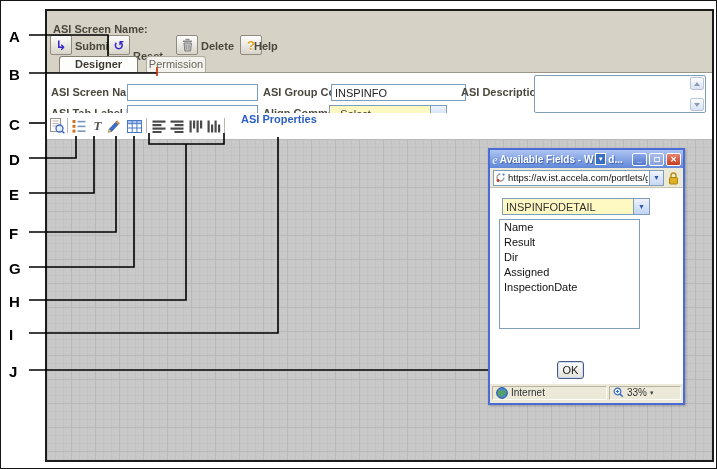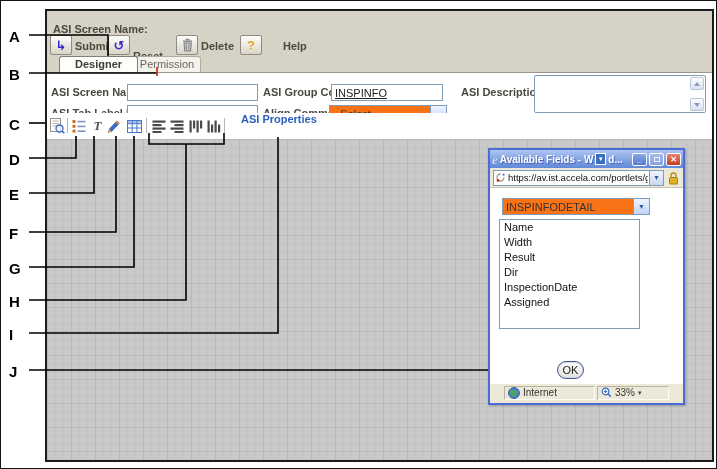--- a/index.html
+++ b/index.html
@@ -19,21 +19,21 @@
   .glyph-blue{color:#3627c8;font-weight:bold;font-size:13px;line-height:1}
   .glyph-help{color:#e8a31f;font-weight:bold;font-size:13px;text-shadow:0 1px 0 #fff}
   .tab{position:absolute;height:16px;top:45px;border:1px solid #b0ac9f;border-bottom:none;border-radius:3px 3px 0 0;background:#f4f2ec;text-align:center;font:11px "Liberation Sans",sans-serif;color:#6a675e;line-height:15px;cursor:pointer}
   .tab.active{background:#fdfdfb;border-color:#827f72;font-weight:bold;color:#3d3b34;z-index:3}
 
   
   #form-area{position:absolute;left:0;top:61px;width:665px;height:41px;background:#fff;border-top:1px solid #9a968a}
   .flbl{position:absolute;font:bold 11px "Liberation Sans",sans-serif;color:#4b483e;white-space:nowrap}
   .req{color:#cc2200;font-weight:bold;margin-left:2px}
   .txt{position:absolute;border:1px solid #7f9db9;background:#fff;font:11px "Liberation Sans",sans-serif;color:#222;padding:1px 3px}
-  .xpsel{position:absolute;border:1px solid #7f9db9;background:#f97316;display:flex;cursor:pointer}
+  .xpsel{position:absolute;border:1px solid #7f9db9;background:#fef9c3;display:flex;cursor:pointer}
   .xpsel .val{flex:1;font:11px "Liberation Sans",sans-serif;color:#333;padding:2px 3px;white-space:nowrap;overflow:hidden}
   .xpsel .arrow{width:16px;background:linear-gradient(#eef3fd,#c0d4f6);border-left:1px solid #7f9db9;display:flex;align-items:center;justify-content:center;color:#2f5aa8;font-size:7px}
   .ta-scroll{position:absolute;right:1px;width:14px;height:13px;border:1px solid #b9c6d8;background:linear-gradient(#fdfdfe,#d9e2f2);border-radius:2px;display:flex;align-items:center;justify-content:center;cursor:pointer}
   .tri-up{width:0;height:0;border-left:3px solid transparent;border-right:3px solid transparent;border-bottom:4px solid #8b9cb8}
   .tri-dn{width:0;height:0;border-left:3px solid transparent;border-right:3px solid transparent;border-top:4px solid #8b9cb8}
 
   
   #fmt-toolbar{position:absolute;left:0;top:102px;width:665px;height:26px;background:#fff}
   .fico{position:absolute;top:5px;width:17px;height:16px;display:flex;align-items:center;justify-content:center;cursor:pointer}
   .fsep{position:absolute;top:5px;width:1px;height:15px;background:#b9b5aa}
@@ -58,22 +58,22 @@
   .wbtn.max{background:linear-gradient(#a9bce8,#8aa2dc);color:#d8e0f4}
   .wbtn.max i{display:block;width:6px;height:5px;border:1px solid #e8eefc}
   .wbtn.close{background:linear-gradient(#e8836f,#c33c1f)}
   #popup-address{height:20px;background:#ece9d8;display:flex;align-items:center;padding:2px 3px;gap:3px;border-bottom:1px solid #c8c4b4}
   #url-box{flex:1;height:16px;border:1px solid #7f9db9;background:#fff;display:flex;align-items:center;overflow:hidden}
   #url-text{flex:1;border:none;outline:none;font:9.5px "Liberation Sans",sans-serif;color:#111;padding:0 1px;min-width:0;background:#fff}
   .url-dd{width:14px;height:100%;border-left:1px solid #7f9db9;background:linear-gradient(#f0f4fc,#c8d8f4);display:flex;align-items:center;justify-content:center;color:#2f5aa8;font-size:7px;cursor:pointer}
   #popup-content{position:relative;background:#fff;height:195px;border-top:1px solid #fff}
   #field-list{position:absolute;left:9px;top:30px;width:141px;height:110px;border:1px solid #7f9db9;background:#fff;overflow:hidden}
   .fl-item{font:11px "Liberation Sans",sans-serif;color:#111;line-height:15px;padding-left:4px;cursor:default}
-  #ok-btn{position:absolute;left:67px;top:172px;width:27px;height:18px;border:1px solid #4b5a83;border-radius:9px;background:linear-gradient(#fefefe,#e3e2da);font:11px "Liberation Sans",sans-serif;color:#222;display:flex;align-items:center;justify-content:center;cursor:pointer;box-shadow:inset 0 0 0 1px #cfdaf5}
-  #popup-status{height:18px;background:#ece9d8;border-top:1px solid #fff;display:flex;align-items:center;padding:1px 14px;gap:2px}
+  #ok-btn{position:absolute;left:67px;top:172px;width:27px;height:18px;border:1px solid #4b5a83;border-radius:3px;background:linear-gradient(#fefefe,#e3e2da);font:11px "Liberation Sans",sans-serif;color:#222;display:flex;align-items:center;justify-content:center;cursor:pointer;box-shadow:inset 0 0 0 1px #cfdaf5}
+  #popup-status{height:18px;background:#ece9d8;border-top:1px solid #fff;display:flex;align-items:center;padding:1px 2px;gap:2px}
   .st-cell{height:14px;display:flex;align-items:center;gap:3px;font:10px "Liberation Sans",sans-serif;color:#333;padding:0 3px;border:1px solid;border-color:#b8b4a4 #fdfdf8 #fdfdf8 #b8b4a4}
   .st-left{flex:1}
   .zcaret{color:#444;font-size:7px;cursor:pointer}
 </style>
 </head>
 <body>
 
 <div id="stage">
 
   <span class="callout-letter" style="top:27px">A</span>
@@ -104,30 +104,30 @@
           <rect x="4.5" y="0.8" width="4" height="1.5" fill="#8a8a8a"></rect>
           <path d="M3 5 h7.4 l-0.8 8 h-5.8 z" fill="#c9c9c9" stroke="#7a7a7a" stroke-width="1"></path>
           <line x1="5.2" y1="6.5" x2="5.4" y2="11.5" stroke="#8a8a8a"></line>
           <line x1="8" y1="6.5" x2="7.8" y2="11.5" stroke="#8a8a8a"></line>
         </svg>
     </div>
     <span class="tbtn-label" style="left:154px;top:29px">Delete</span>
     <div class="tbtn" style="left:193px;top:24px">
         <span class="glyph-help">?</span>
       </div>
-    <span class="tbtn-label" style="left:236px;top:29px">Help</span>
+    <span class="tbtn-label" style="left:207px;top:29px">Help</span>
 
     <div class="tab active" style="left:12px;width:79px"><span>Designer</span></div>
-    <div class="tab" style="left:86px;width:68px"><span>Permission</span></div>
+    <div class="tab" style="left:99px;width:60px"><span>Permission</span></div>
 
     <div id="form-area">
       <span class="flbl" style="left:4px;top:13px"><span>ASI Screen Name</span><span class="req">*</span></span>
       <input class="txt" style="left: 80px; top: 11px; width: 131px; height: 17px;" value="">
       <span class="flbl" style="left:216px;top:13px">ASI Group Code</span>
-      <input class="txt" style="left: 284px; top: 11px; width: 112px; height: 17px; text-decoration: underline;" value="INSPINFO">
+      <input class="txt" style="left: 284px; top: 11px; width: 135px; height: 17px;" value="INSPINFO">
 
       <span class="flbl" style="left:4px;top:34px"><span>ASI Tab Label Name</span><span class="req">*</span></span>
       <input class="txt" style="left: 80px; top: 32px; width: 131px; height: 17px;" value="">
       <span class="flbl" style="left:216px;top:34px">Align Command</span>
       <div class="xpsel" style="left:282px;top:32px;width:118px;height:18px">
         <span class="val">--Select--</span>
         <span class="arrow">▼</span>
       </div>
 
       <span class="flbl" style="left:414px;top:13px">ASI Description</span>
@@ -251,25 +251,24 @@
           <rect x="2.5" y="6.5" width="8" height="6.5" rx="1" fill="#e0b024" stroke="#a8820c"></rect>
         </svg>
     </div>
     <div id="popup-content">
       <div class="xpsel" style="left:12px;top:9px;width:148px;height:17px">
         <span class="val">INSPINFODETAIL</span>
         <span class="arrow">▼</span>
       </div>
       <div id="field-list">
         <div class="fl-item">Name</div>
-        <div class="fl-item">Width</div>
         <div class="fl-item">Result</div>
         <div class="fl-item">Dir</div>
+        <div class="fl-item">Assigned</div>
         <div class="fl-item">InspectionDate</div>
-        <div class="fl-item">Assigned</div>
       </div>
       <div id="ok-btn">OK</div>
     </div>
     <div id="popup-status">
       <span class="st-cell st-left">
         <svg width="12" height="12">
             <circle cx="6" cy="6" r="5.4" fill="#4a82d4" stroke="#2a5a9a"></circle>
             <path d="M2 4 q2 -2 4 -0.5 q2 1 4 -0.6 q1 2.5 -0.5 4 q-2.5 1 -3.5 3 q-3 -0.5 -4 -3 z" fill="#52a852" opacity=".85"></path>
           </svg>
         <span>Internet</span>

